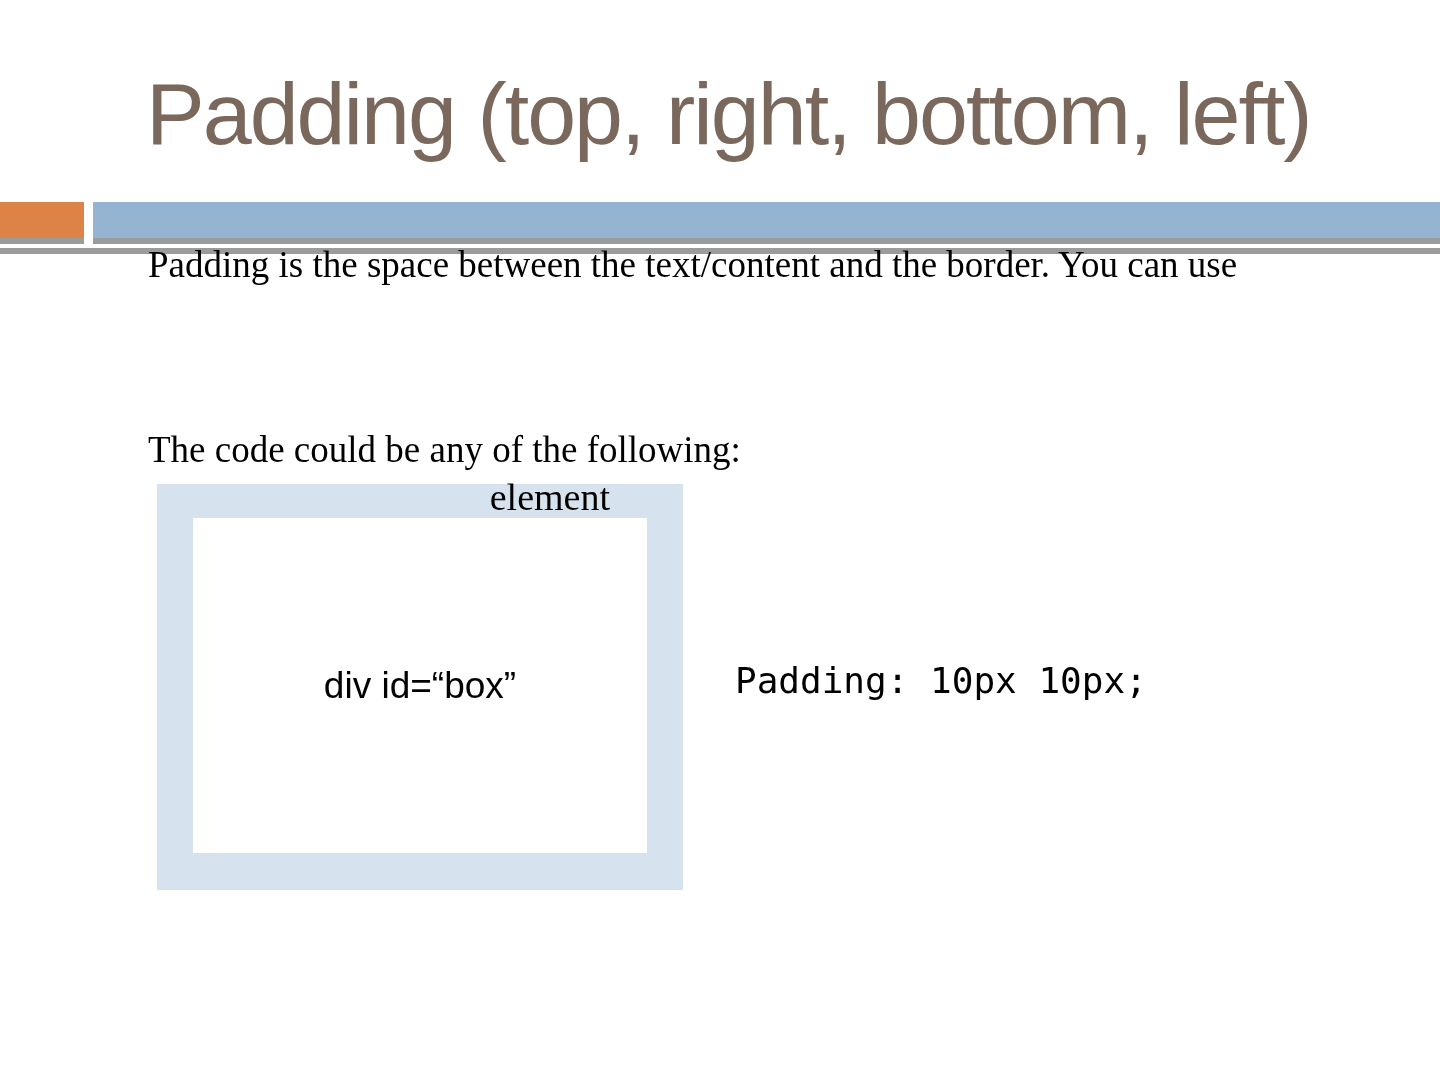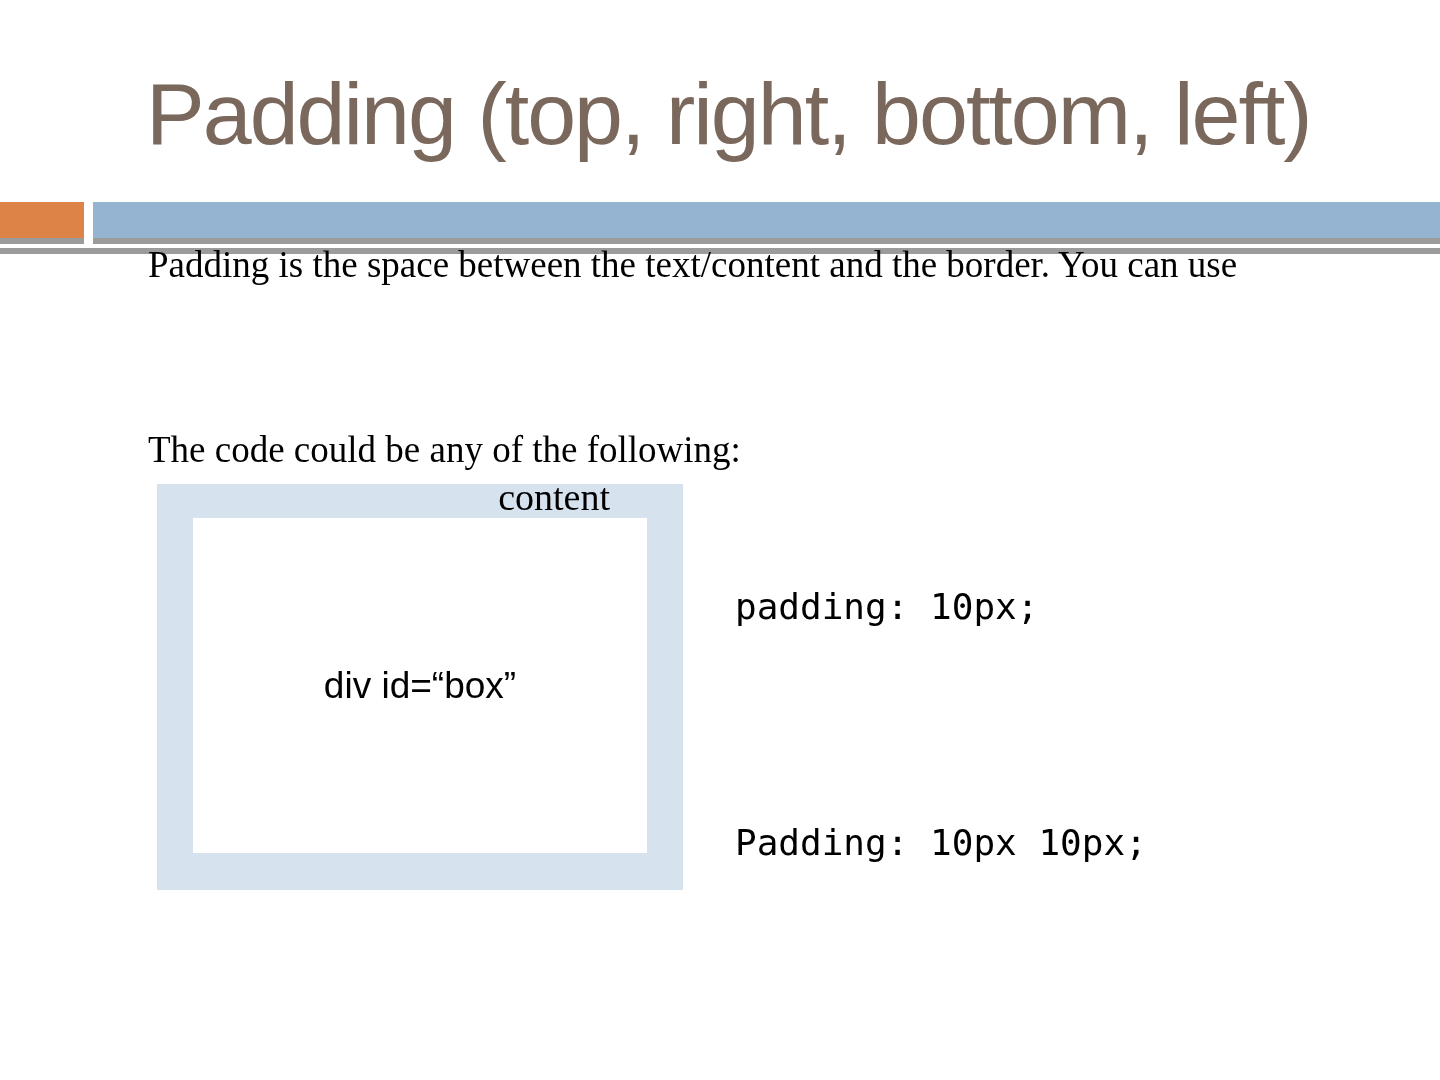--- a/index.html
+++ b/index.html
@@ -78,28 +78,27 @@
   </div>
   <div class="rule"></div>
 
   <div class="intro">
     <div class="line">Padding is the space between the text/content and the border. You can use</div>
   </div>
 
   <div class="leadin">The code could be any of the following:</div>
 
   <div class="diagram">
-    <div class="pad-label">content</div>
+    <div class="pad-label">element</div>
     <div class="content-box">
       <div class="box-label">div id=“box”</div>
     </div>
   </div>
 
   <div class="code">
-    <div class="code-line">padding: 10px;</div>
     <div class="code-line gap">Padding: 10px 10px;</div>
     
     
     
     
   </div>
 
 </div>
 
 </body></html>

